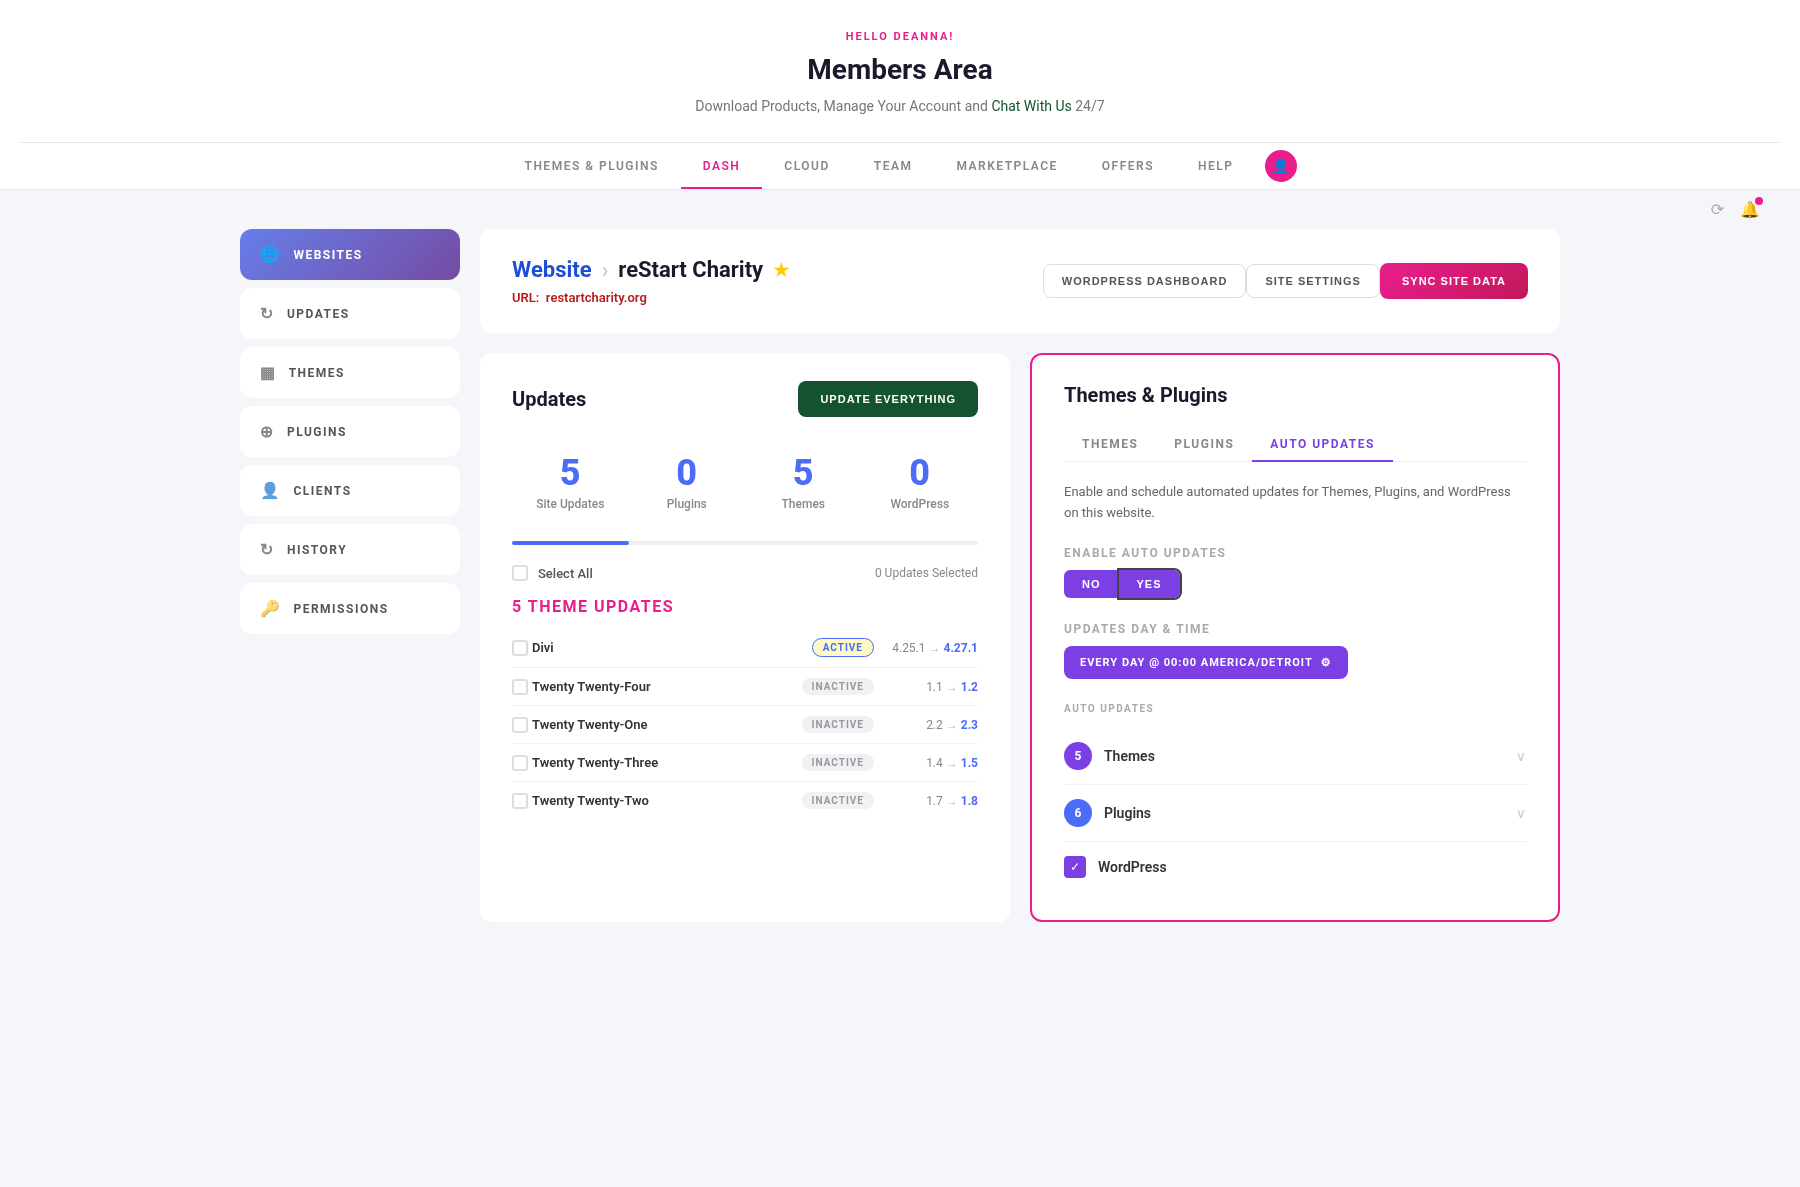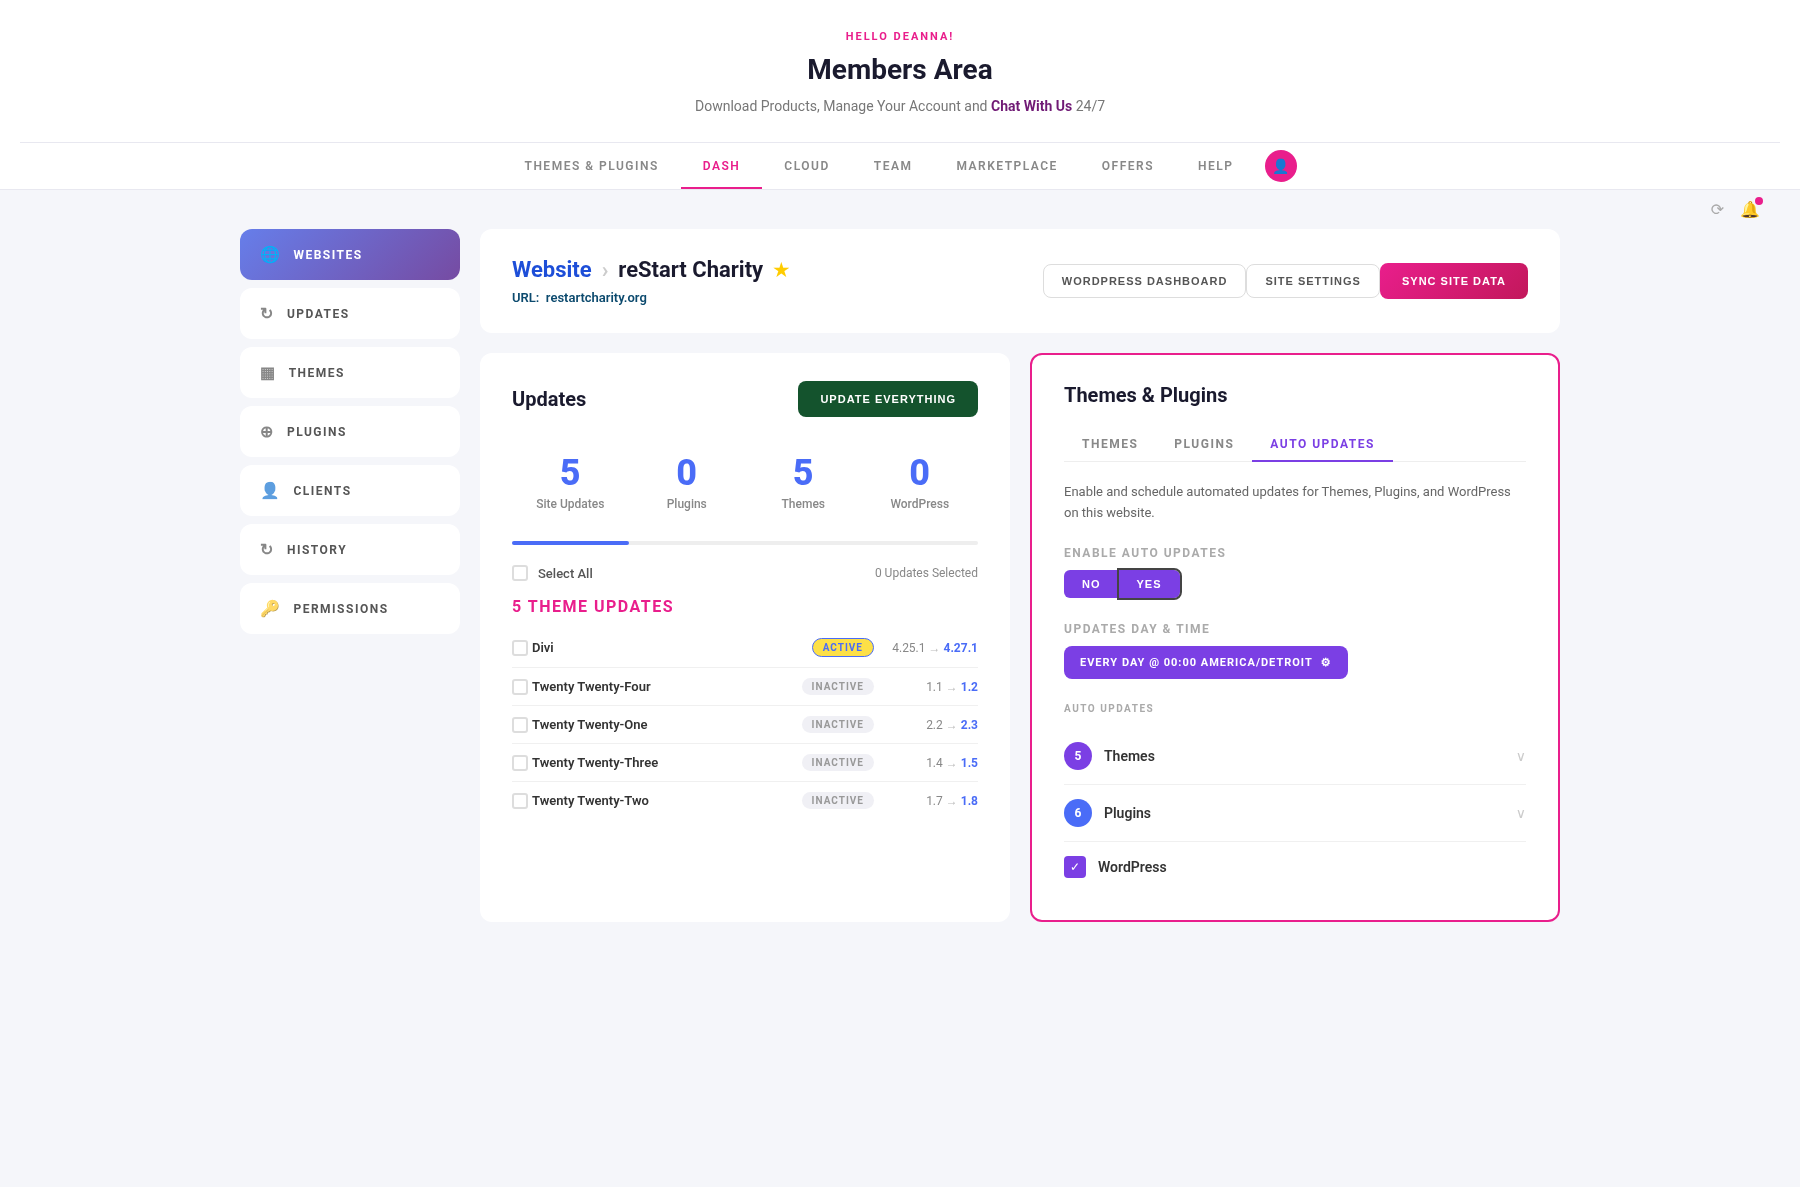--- a/index.html
+++ b/index.html
@@ -30,22 +30,22 @@
       font-weight: 700;
       color: #1a1a2e;
       margin-bottom: 12px;
     }
     .subtitle {
       font-size: 14px;
       color: #777;
       margin-bottom: 28px;
     }
     .subtitle a {
-      color: #701a75;
-      font-weight: 700;
+      color: #14532d;
+      font-weight: 400;
       text-decoration: none;
     }
 
     
     .main-nav {
       display: flex;
       justify-content: center;
       align-items: center;
       gap: 0;
       border-top: 1px solid #e8e8f0;
@@ -191,21 +191,21 @@
       color: #ffcc00;
       font-size: 18px;
     }
     .site-url {
       font-size: 13px;
       color: #888;
       margin-top: 8px;
     }
     .site-url span {
       font-weight: 600;
-      color: #0c4a6e;
+      color: #b91c1c;
       text-align: center;
     }
     .site-actions {
       display: flex;
       gap: 0;
       align-items: center;
     }
     .btn-outline {
       padding: 10px 18px;
       border: 1px solid #ddd;
@@ -370,21 +370,21 @@
       padding: 3px 10px;
       border-radius: 12px;
       font-size: 10px;
       font-weight: 700;
       letter-spacing: 1px;
       text-transform: uppercase;
     }
     .status-active {
       border: 1px solid #4a6cf7;
       color: #4a6cf7;
-      background: #fde047;
+      background: #fef9c3;
     }
     .status-inactive {
       background: #f0f0f5;
       color: #999;
     }
     .version-info {
       color: #888;
       font-size: 12px;
       min-width: 100px;
       text-align: right;

